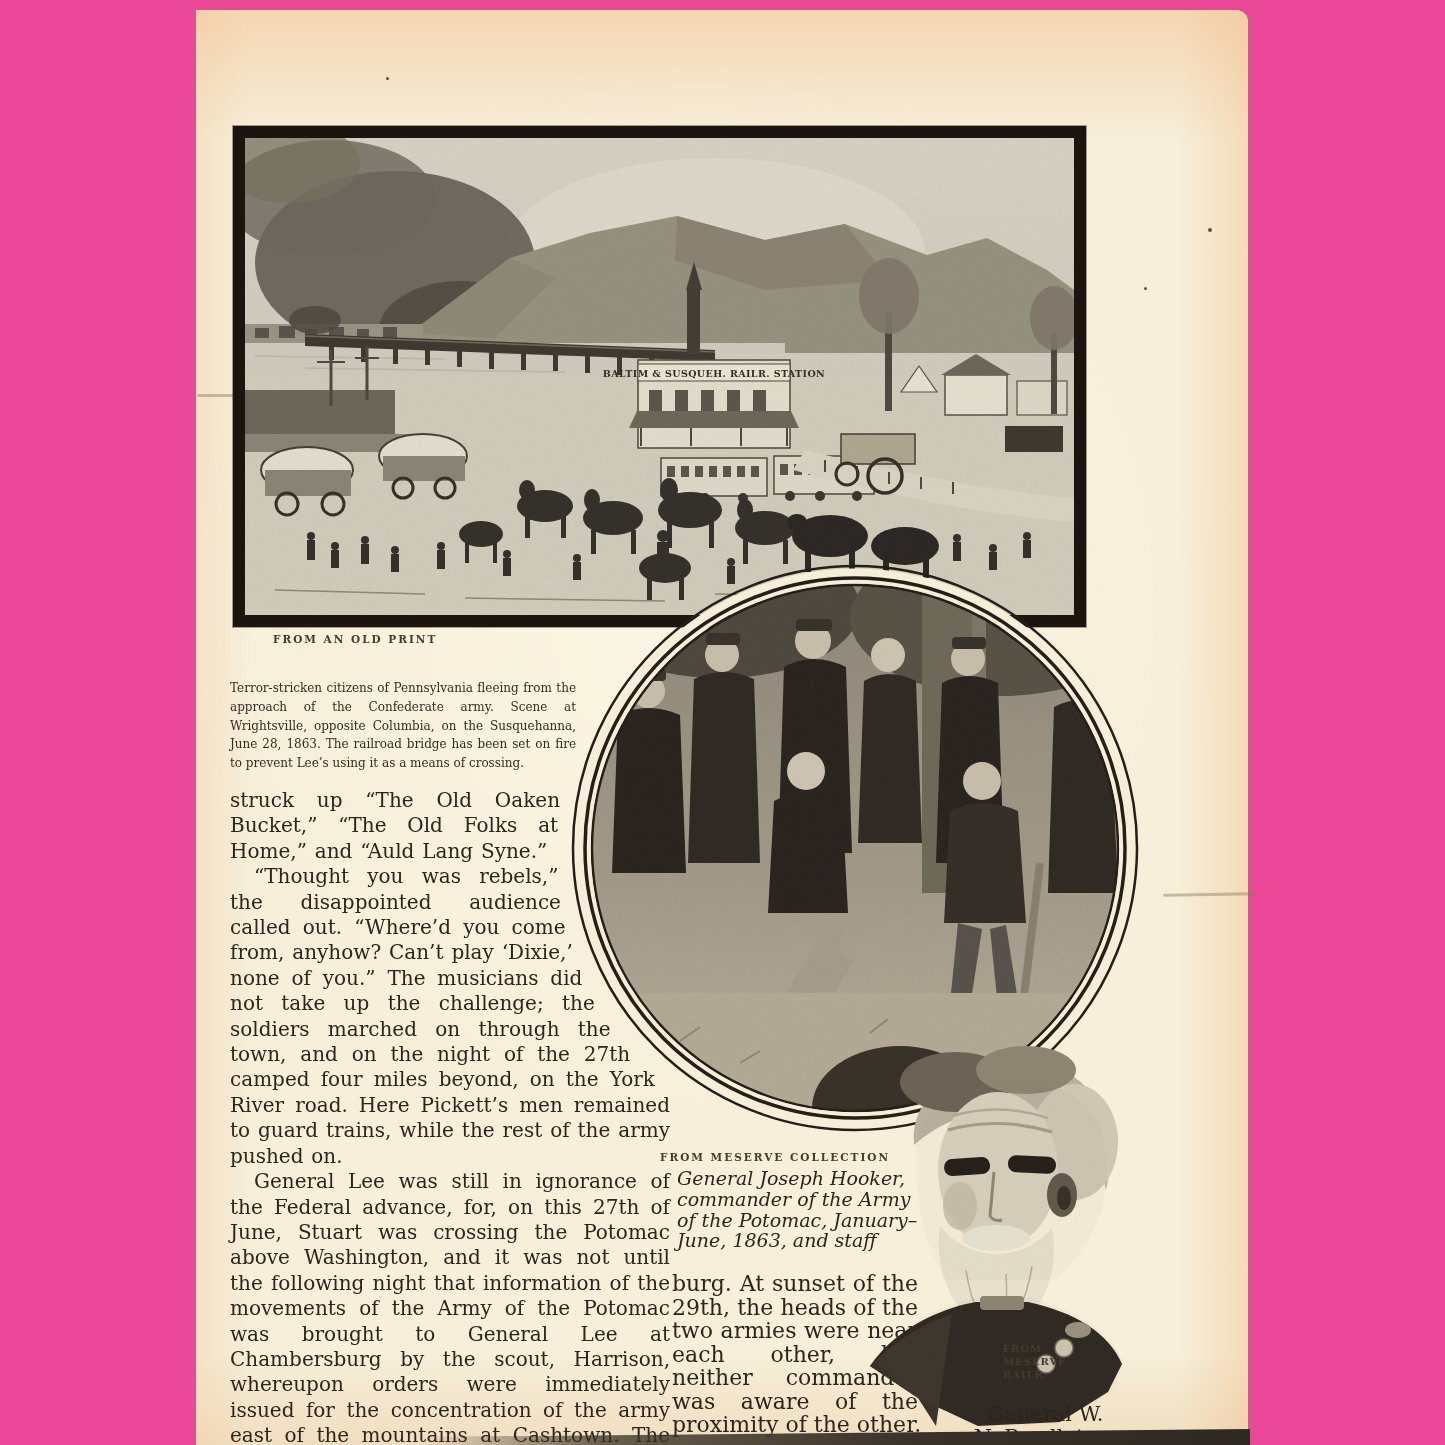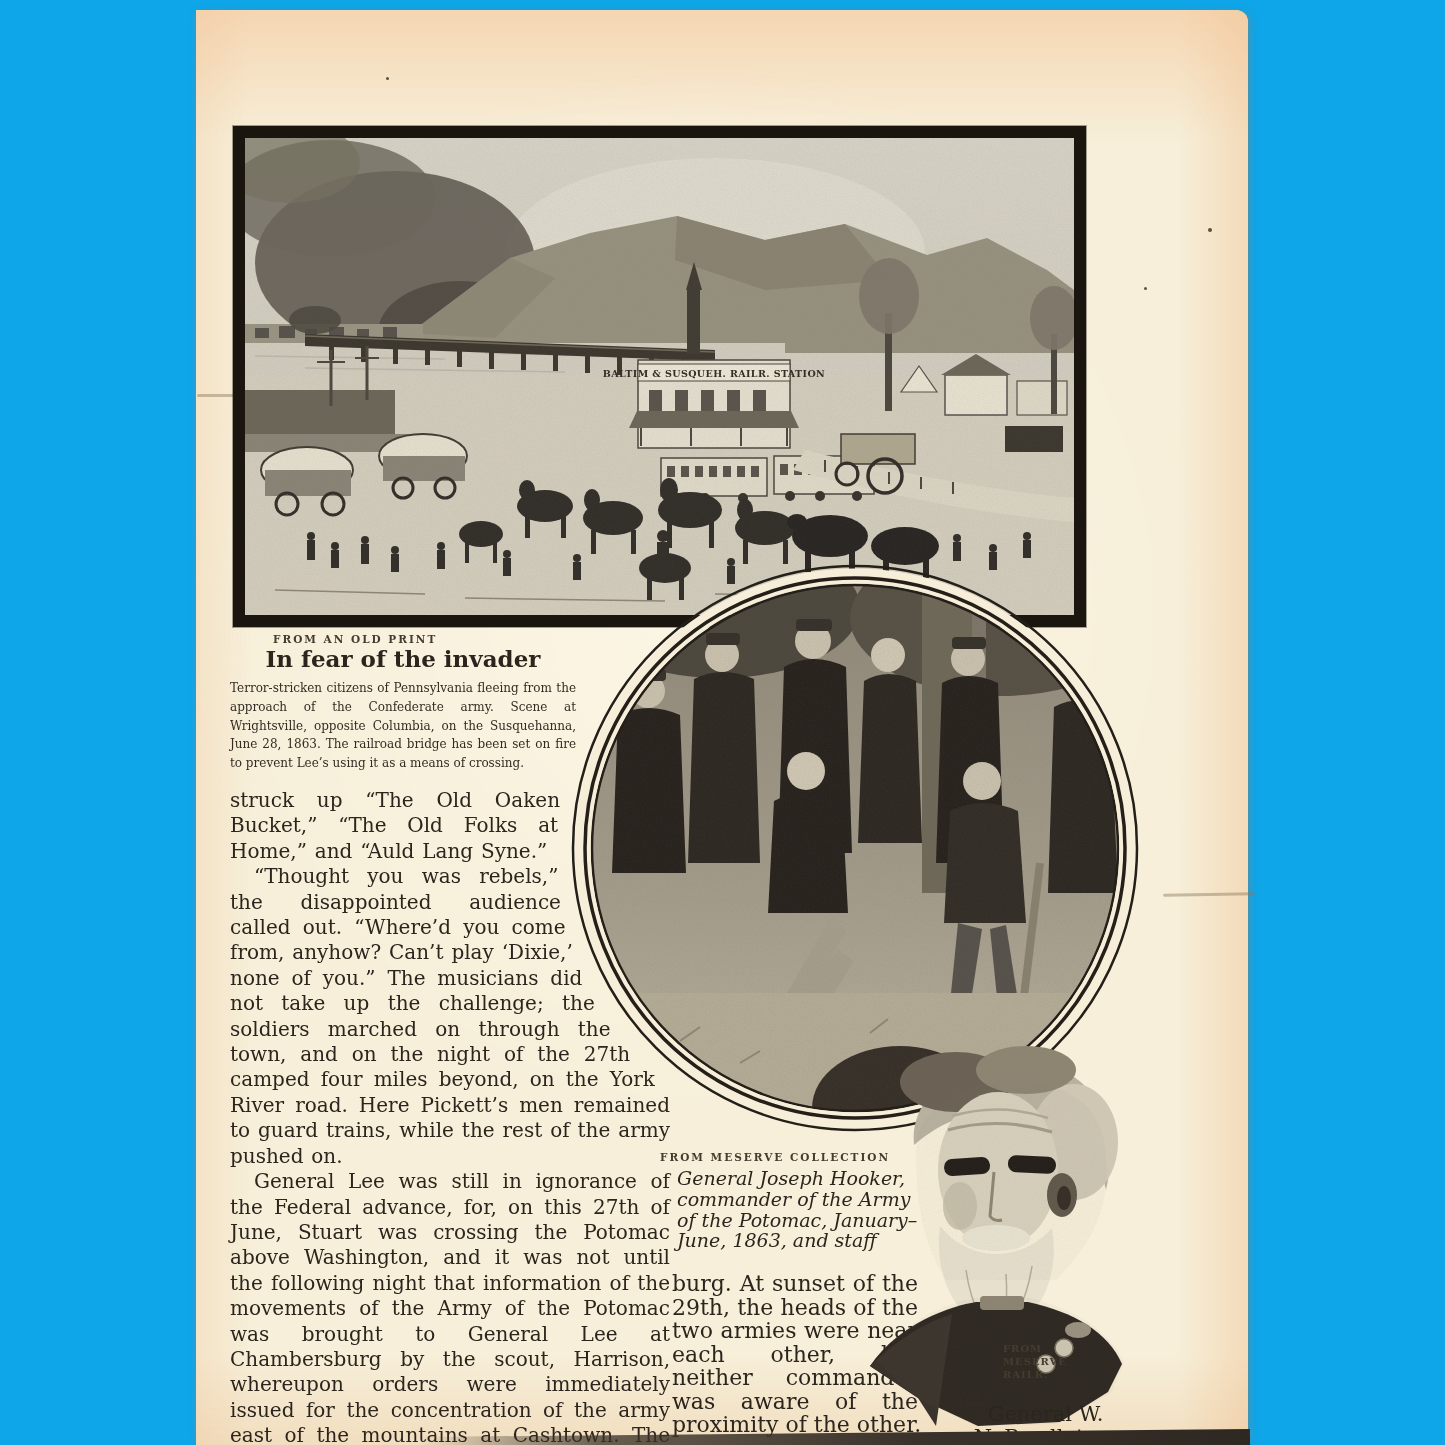--- a/index.html
+++ b/index.html
@@ -1,16 +1,16 @@
 <!DOCTYPE html>
 <html><head>
 <meta charset="utf-8">
 <style>
   html,body{margin:0;padding:0;background:#ffffff;}
-  #canvas{position:relative;width:1445px;height:1445px;overflow:hidden;background:#0ea5e9;
+  #canvas{position:relative;width:1445px;height:1445px;overflow:hidden;background:#ec4899;
           font-family:"DejaVu Serif","Liberation Serif",serif;}
   
   .page{position:absolute;left:196px;top:10px;width:1052px;height:1435px;
         background:#f7efd9;border-top-right-radius:12px;
         box-shadow:4px 0 6px -2px rgba(140,130,115,.55), -3px 0 5px -2px rgba(150,140,125,.35);}
   .page-age{position:absolute;inset:0;border-top-right-radius:12px;pointer-events:none;
         background:
           linear-gradient(180deg, rgba(243,193,146,.55) 0%, rgba(243,193,146,0) 130px),
           linear-gradient(270deg, rgba(238,188,138,.40) 0%, rgba(238,188,138,0) 70px),
           linear-gradient(90deg, rgba(238,195,150,.28) 0%, rgba(238,195,150,0) 55px),
@@ -326,21 +326,20 @@
               <line x1="220" y1="460" x2="420" y2="463"></line>
               <line x1="470" y1="456" x2="700" y2="460"></line>
           </g>
         </g>
         <rect x="0" y="0" width="829" height="477" filter="url(#grain)"></rect>
       </g>
     </svg>
   </div>
 
   <div class="credit" style="left:273px;top:633px;">FROM AN OLD PRINT</div>
-  <div class="eng-title">In fear of the invader</div>
   <div class="eng-caption">Terror-stricken citizens of Pennsylvania fleeing from the approach of the Confederate army. Scene at Wrightsville, opposite Columbia, on the Susquehanna, June 28, 1863. The railroad bridge has been set on fire to prevent Lee’s using it as a means of crossing.</div>
 
   <div class="hooker-photo">
     <svg width="570" height="570" viewBox="0 0 570 570">
       <defs>
         <clipPath id="photoclip">
             <circle cx="285" cy="285" r="263"></circle>
           </clipPath>
         <linearGradient id="photobg" x1="0" y1="0" x2="0" y2="1">
           <stop offset="0" stop-color="#8f8878"></stop>

